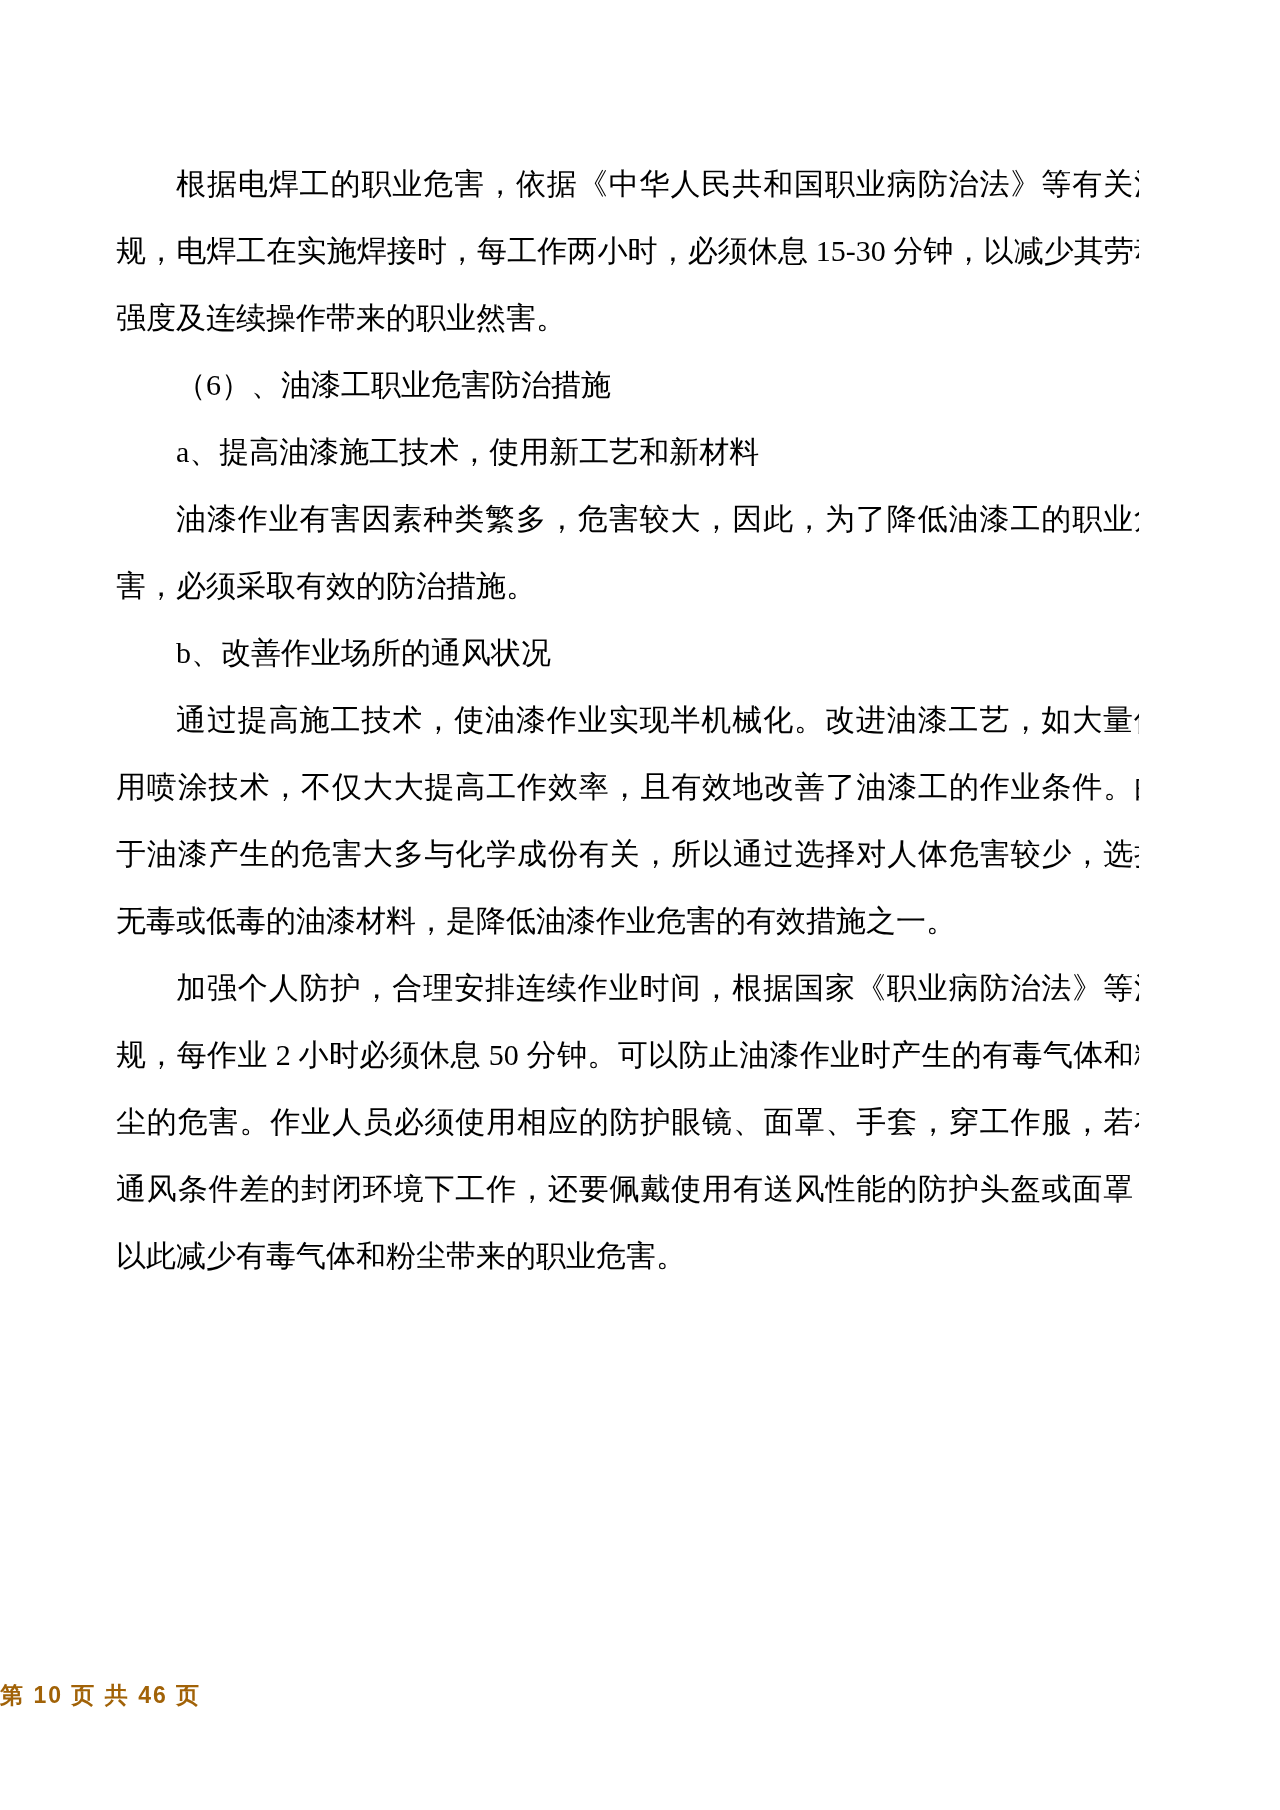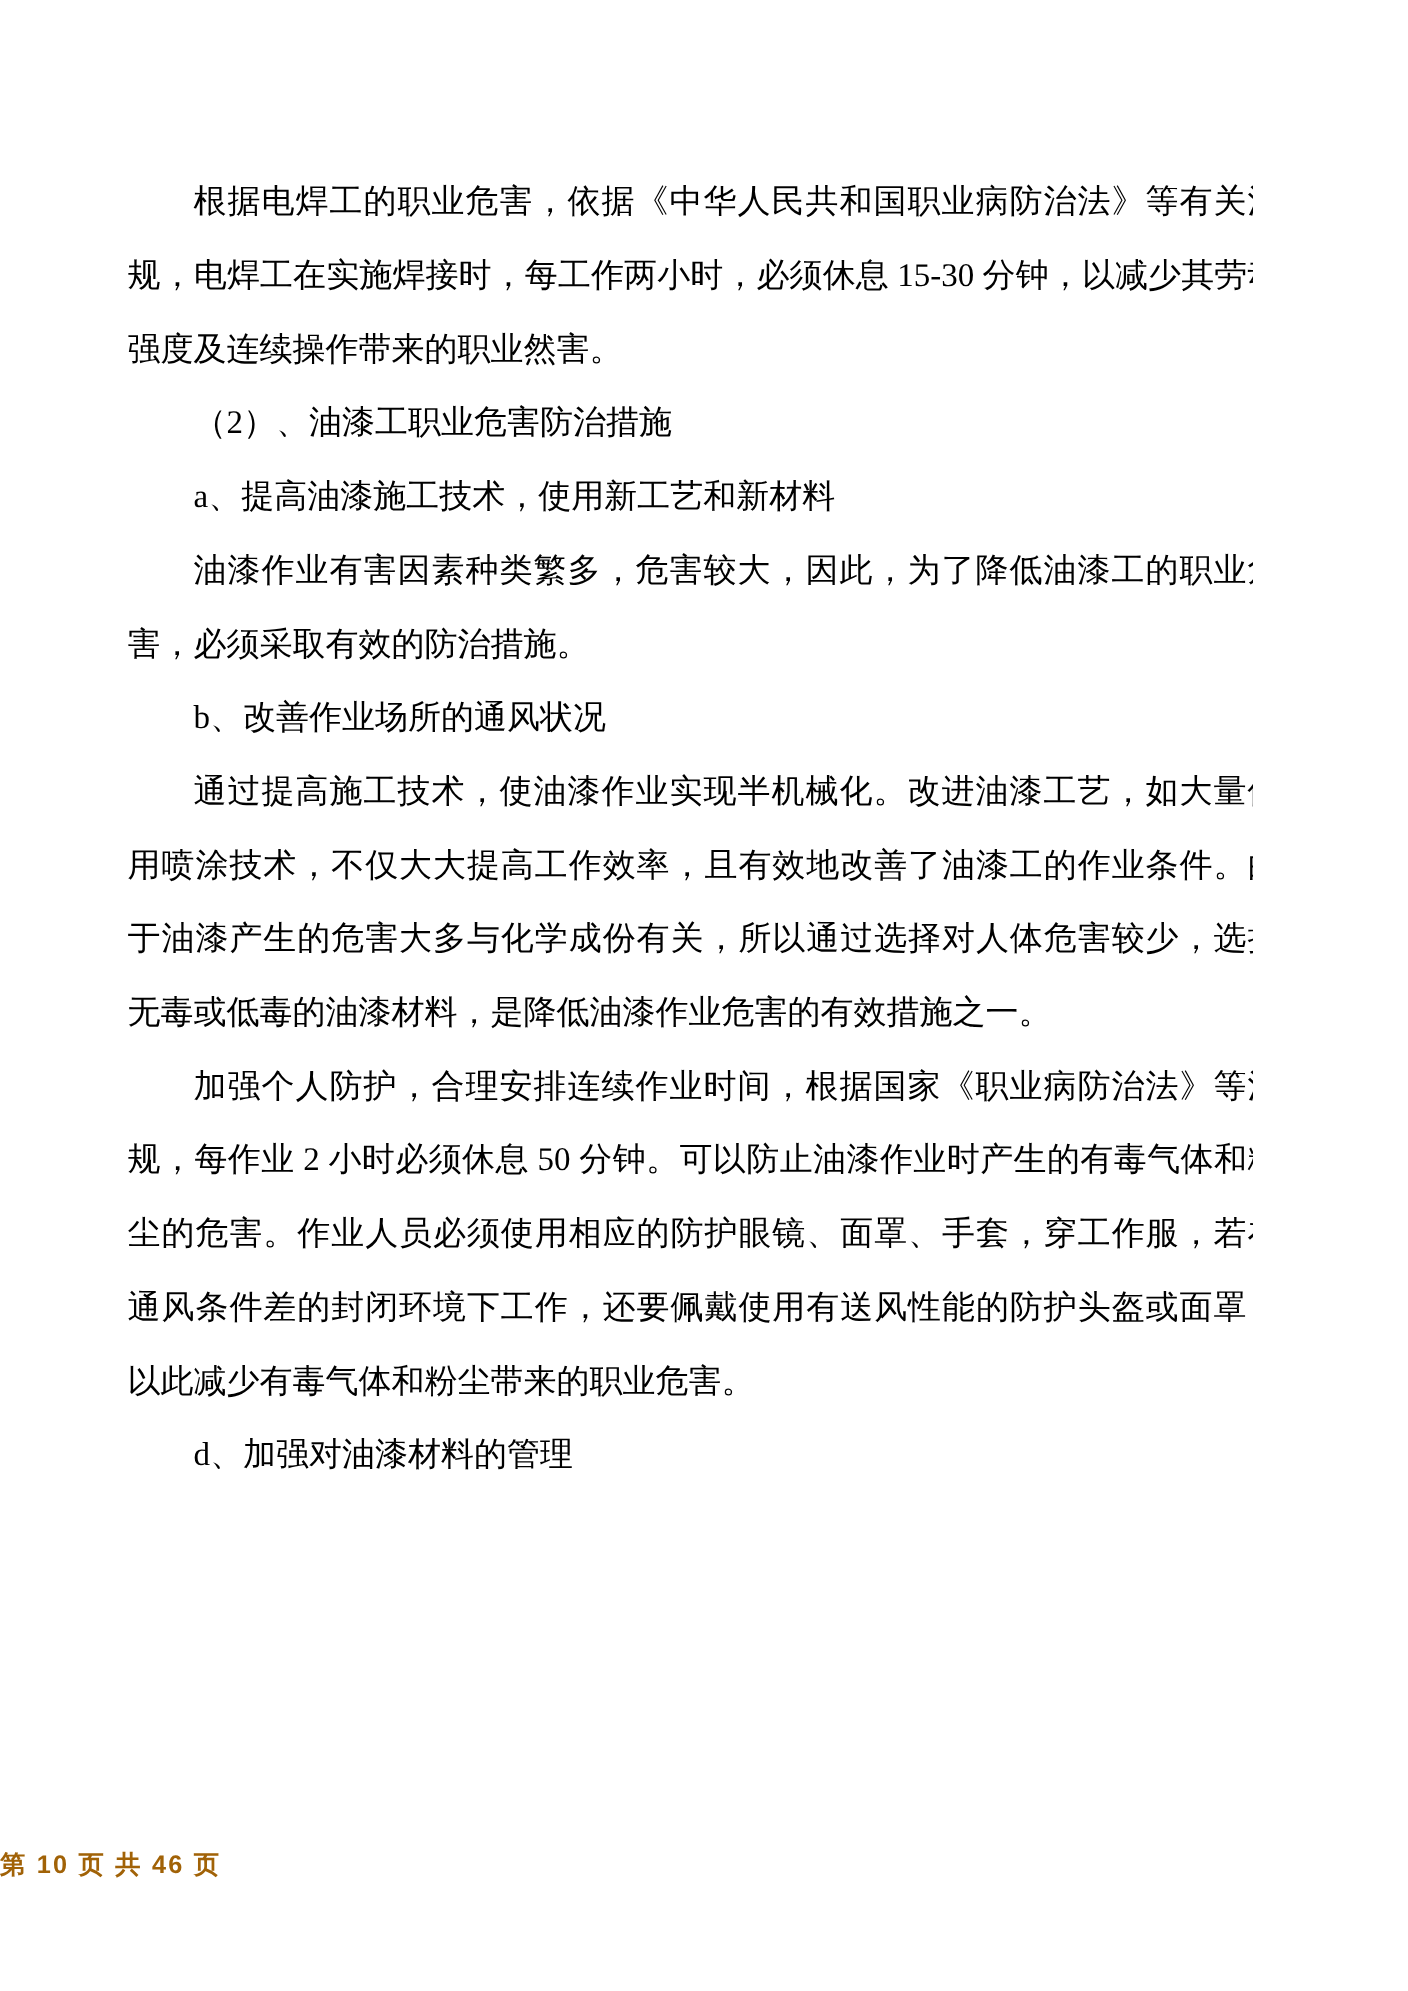--- a/index.html
+++ b/index.html
@@ -44,25 +44,24 @@
     letter-spacing: 2px;
     color: #a16207;
   }
 </style>
 </head>
 <body>
 
 <div class="page">
   <div class="content">
     <p class="para">根据电焊工的职业危害，依据《中华人民共和国职业病防治法》等有关法规，电焊工在实施焊接时，每工作两小时，必须休息 15-30 分钟，以减少其劳动强度及连续操作带来的职业然害。</p>
-    <p class="para">（2）、油漆工职业危害防治措施</p>
+    <p class="para">（6）、油漆工职业危害防治措施</p>
     <p class="para">a、提高油漆施工技术，使用新工艺和新材料</p>
     <p class="para">油漆作业有害因素种类繁多，危害较大，因此，为了降低油漆工的职业危害，必须采取有效的防治措施。</p>
     <p class="para">b、改善作业场所的通风状况</p>
     <p class="para">通过提高施工技术，使油漆作业实现半机械化。改进油漆工艺，如大量使用喷涂技术，不仅大大提高工作效率，且有效地改善了油漆工的作业条件。由于油漆产生的危害大多与化学成份有关，所以通过选择对人体危害较少，选择无毒或低毒的油漆材料，是降低油漆作业危害的有效措施之一。</p>
     <p class="para">加强个人防护，合理安排连续作业时间，根据国家《职业病防治法》等法规，每作业 2 小时必须休息 50 分钟。可以防止油漆作业时产生的有毒气体和粉尘的危害。作业人员必须使用相应的防护眼镜、面罩、手套，穿工作服，若在通风条件差的封闭环境下工作，还要佩戴使用有送风性能的防护头盔或面罩，以此减少有毒气体和粉尘带来的职业危害。</p>
-    <p class="para">d、加强对油漆材料的管理</p>
   </div>
 
   <div class="footer">
     <span>第 10 页 共 46 页</span>
   </div>
 </div>
 
 </body></html>

